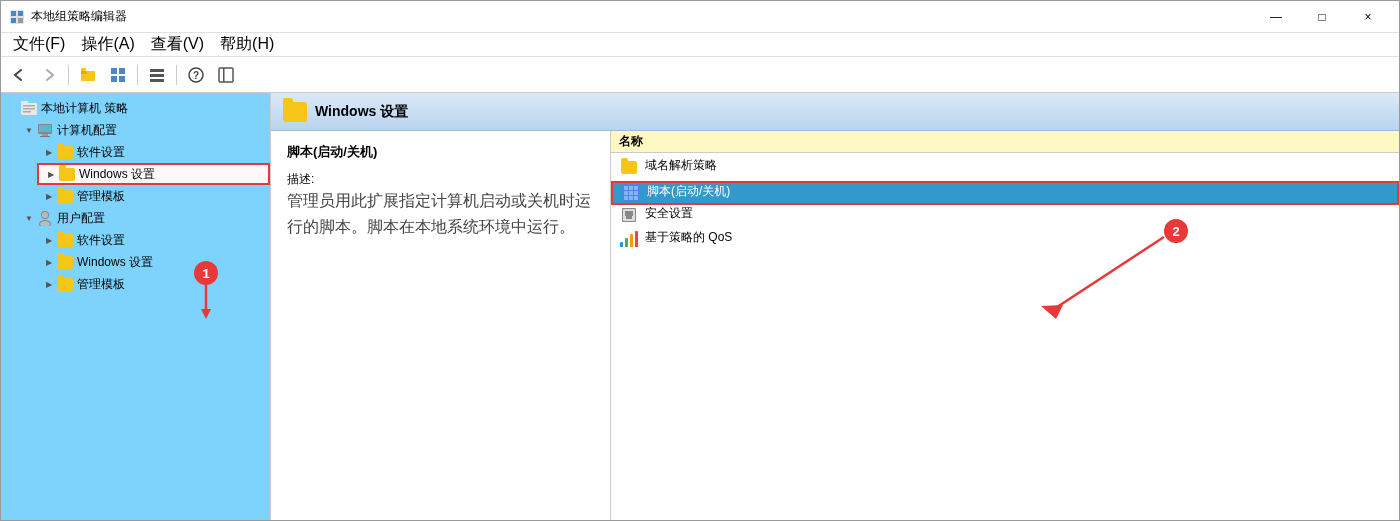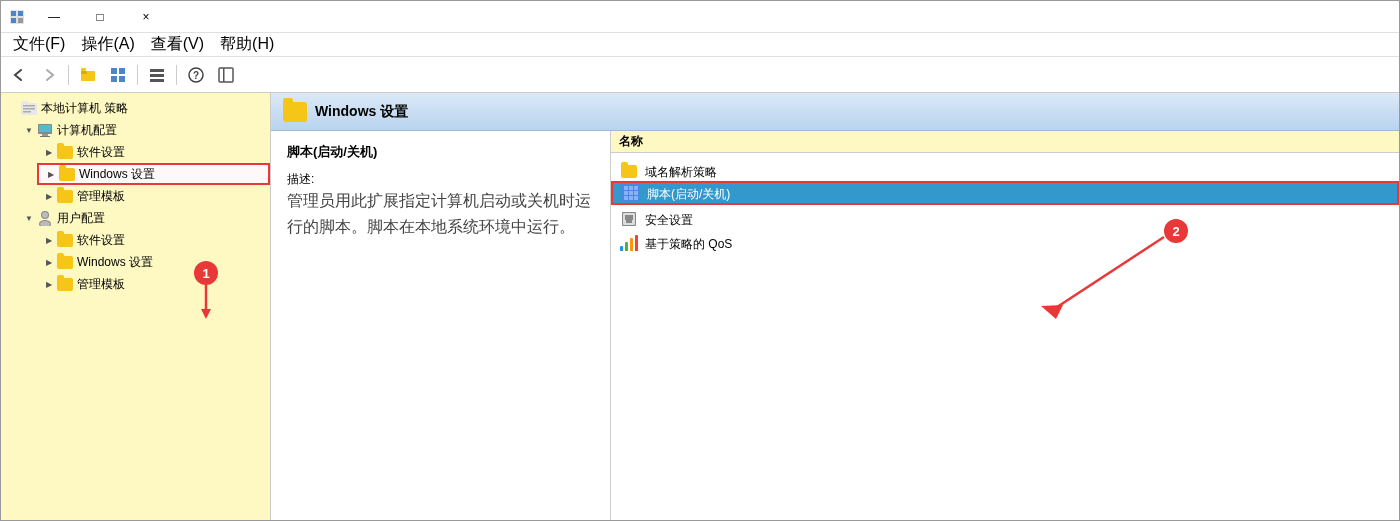--- a/index.html
+++ b/index.html
@@ -116,21 +116,21 @@
     .main-content {
       flex: 1;
       display: flex;
       overflow: hidden;
     }
 
     
     .tree-panel {
       width: 270px;
       min-width: 270px;
-      background: #fef9c3;
+      background: #7dd3fc;
       border-right: 1px solid #ccc;
       overflow-y: auto;
       padding: 4px 0;
     }
     .tree-expand {
       width: 16px;
       height: 16px;
       display: inline-flex;
       align-items: center;
       justify-content: center;
@@ -274,21 +274,21 @@
       color: #000;
       flex: 1;
     }
 
     .list-items {
       padding: 4px 0;
     }
 
     .list-item {
       display: flex;
-      align-items: flex-end;
+      align-items: flex-start;
       height: 24px;
       padding: 0 8px;
       cursor: pointer;
     }
     .list-item.selected { background: #3399cc; color: #fff; }
 
     .list-item-icon {
       width: 20px;
       height: 20px;
       margin-right: 6px;
@@ -367,20 +367,21 @@
     <div class="title-bar-icon">
 
       <svg width="16" height="16" viewBox="0 0 16 16">
         <rect x="1" y="1" width="14" height="14" fill="#e0e0e0" rx="1"></rect>
         <rect x="2" y="2" width="5" height="5" fill="#4a86c8"></rect>
         <rect x="9" y="2" width="5" height="5" fill="#4a86c8"></rect>
         <rect x="2" y="9" width="5" height="5" fill="#4a86c8"></rect>
         <rect x="9" y="9" width="5" height="5" fill="#999"></rect>
       </svg>
     </div>
+    <span class="title-bar-text">本地组策略编辑器</span>
     <div class="title-bar-controls">
       <button class="title-bar-btn">—</button>
       <button class="title-bar-btn">□</button>
       <button class="title-bar-btn close">×</button>
     </div>
   </div>
 
   <div class="menu-bar">
     <div class="menu-item">文件(F)</div>
     <div class="menu-item">操作(A)</div>

